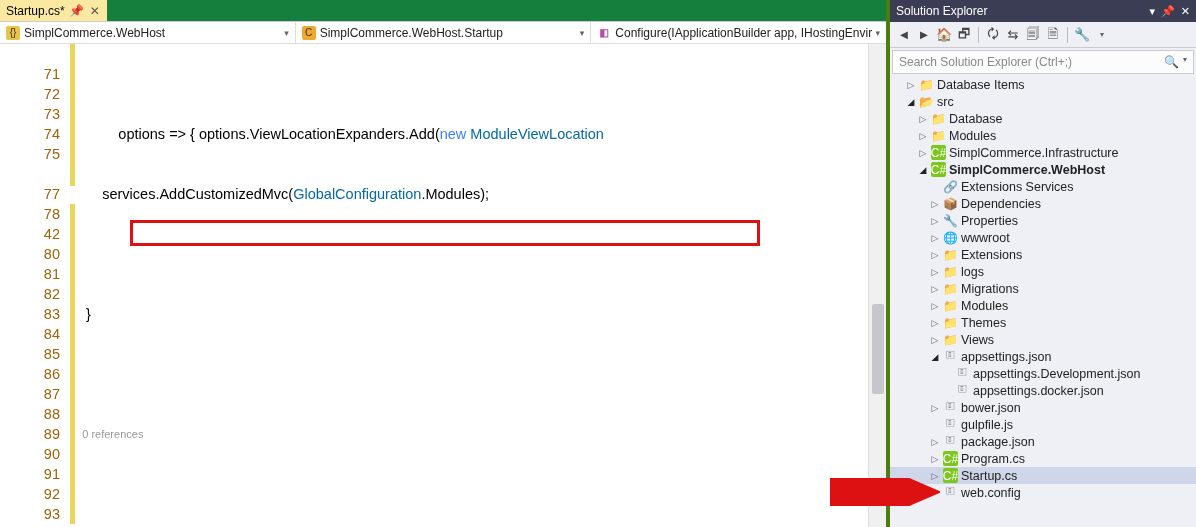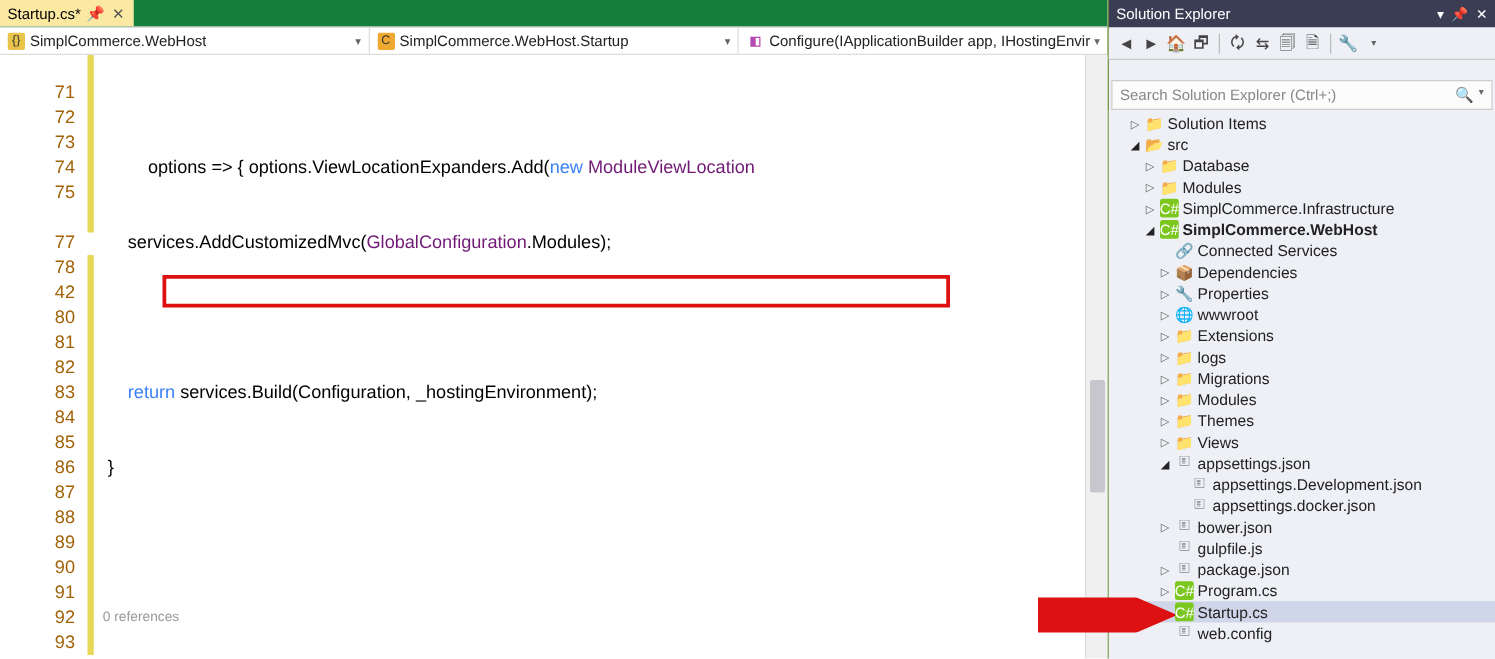--- a/index.html
+++ b/index.html
@@ -25,36 +25,36 @@
 .ci-folder-open { color:#e8b64b; }
 .ci-json { color:#555; }
 .ci-wrench { color:#555; }
 .ci-glb { color:#3a7abd; }
 .ci-link { color:#555; }
 .code-wrap { flex:1; display:flex; font-family:Consolas,monospace; font-size:14.5px; line-height:20px; overflow:hidden; position:relative; }
 .gutter { width:70px; background:#fff; text-align:right; padding-right:10px; color:#a16207; position:relative; }
 .code-body { flex:1; background:#fff; position:relative; white-space:pre; color:#000; min-width:0; }
 .line { height:20px; position:relative; }
 .kw { color:#3b82f6; }
-.typ { color:#701a75; }
+.typ { color:#0369a1; }
 .annot { color:#999; font-size:11px; }
 .red-box { position:absolute; border:3px solid #d11; }
 .yellow-bar { position:absolute; left:0; top:0; width:5px; background:#e8d857; }
 .scroll-v { position:absolute; right:0; top:0; width:18px; bottom:0; background:#f0f0f0; border-left:1px solid #ddd; }
 .scroll-thumb { position:absolute; left:3px; width:12px; background:#c6c6cc; border-radius:2px; }
 .arrow-svg { position:absolute; z-index:5; }
 
-.se-pane { width:310px; background:#eef0f6; display:flex; flex-direction:column; border-left:1px solid #4d7c0f; }
+.se-pane { width:310px; background:#eef0f6; display:flex; flex-direction:column; border-left:4px solid #4d7c0f; }
 .se-title { height:22px; background:#3b3d54; color:#fff; display:flex; align-items:center; justify-content:space-between; padding:0 6px; font-size:12px; }
 .se-title .btns { display:flex; gap:6px; }
 .se-title .btns span { font-size:11px; }
 .se-toolbar { height:26px; background:#eef0f6; border-bottom:1px solid #ccc; display:flex; align-items:center; gap:4px; padding:0 6px; font-size:13px; color:#444; }
 .se-toolbar .ico { width:16px; height:16px; display:flex; align-items:center; justify-content:center; }
 .se-toolbar .sep { width:1px; height:16px; background:#bbb; margin:0 2px; }
-.se-search { height:24px; background:#fcfcfd; border:1px solid #ccc; margin:16px 2px 0; display:flex; align-items:center; padding:0 6px; color:#888; font-size:12px; justify-content:space-between; }
+.se-search { height:24px; background:#fcfcfd; border:1px solid #ccc; margin:2px 2px 0; display:flex; align-items:center; padding:0 6px; color:#888; font-size:12px; justify-content:space-between; }
 .tree { flex:1; overflow:auto; background:#eef0f6; padding:2px 0; font-size:12.5px; }
 .tnode { height:17px; display:flex; align-items:center; gap:3px; padding-left:4px; white-space:nowrap; }
 .tnode .arw { width:10px; text-align:center; font-size:9px; color:#666; }
 .tnode .arw.open { color:#222; }
 .tnode .ic { width:15px; height:15px; display:flex; align-items:center; justify-content:center; font-size:12px; }
 .tnode .lbl { color:#222; }
 .sel { background:#d0d6ea; }
 .bold { font-weight:bold; }
 .ind1 { padding-left:16px; } .ind2 { padding-left:28px; } .ind3 { padding-left:40px; }
 .ind4 { padding-left:52px; }
@@ -122,21 +122,20 @@
           <div class="line">91</div>
           <div class="line">92</div>
           <div class="line">93</div>
         </div>
       <div class="code-body" id="codebody">
         <div class="yellow-bar" style="top:0;height:142px"></div>
         <div class="yellow-bar" style="top:160px;height:320px"></div>
         <div class="line"><span>            options =&gt; { options.ViewLocationExpanders.Add(</span><span class="kw">new</span><span class="typ"> ModuleViewLocation</span></div>
         <div class="line"><span>        services.AddCustomizedMvc(</span><span class="typ">GlobalConfiguration</span><span>.Modules);</span></div>
         <div class="line"></div>
-        <div class="line"><span>        </span><span class="kw">return</span><span> services.Build(Configuration, _hostingEnvironment);</span></div>
         <div class="line"><span>    }</span></div>
         <div class="line"></div>
         <div class="line annot"><span>    </span><span>0 references</span></div>
         
         
         
         
         
         
         
@@ -186,21 +185,21 @@
       <span>Search Solution Explorer (Ctrl+;)</span>
       <span style="display:flex;gap:4px">
         <span>🔍</span>
         <span style="font-size:8px;color:#666">▾</span>
       </span>
     </div>
     <div class="tree">
       <div class="tnode ind1">
           <span class="arw">▷</span>
           <span class="ic ci-folder">📁</span>
-          <span class="lbl">Solution Items</span>
+          <span class="lbl">Database Items</span>
         </div>
       <div class="tnode ind1">
           <span class="arw open">◢</span>
           <span class="ic ci-folder-open">📂</span>
           <span class="lbl">src</span>
         </div>
       <div class="tnode ind2">
           <span class="arw">▷</span>
           <span class="ic ci-folder">📁</span>
           <span class="lbl">Database</span>
@@ -216,21 +215,21 @@
           <span class="lbl">SimplCommerce.Infrastructure</span>
         </div>
       <div class="tnode ind2">
           <span class="arw open">◢</span>
           <span class="ic ci-cs">C#</span>
           <span class="lbl bold">SimplCommerce.WebHost</span>
         </div>
       <div class="tnode ind3">
           <span class="arw"></span>
           <span class="ic ci-link">🔗</span>
-          <span class="lbl">Connected Services</span>
+          <span class="lbl">Extensions Services</span>
         </div>
       <div class="tnode ind3">
           <span class="arw">▷</span>
           <span class="ic">📦</span>
           <span class="lbl">Dependencies</span>
         </div>
       <div class="tnode ind3">
           <span class="arw">▷</span>
           <span class="ic ci-wrench">🔧</span>
           <span class="lbl">Properties</span>

